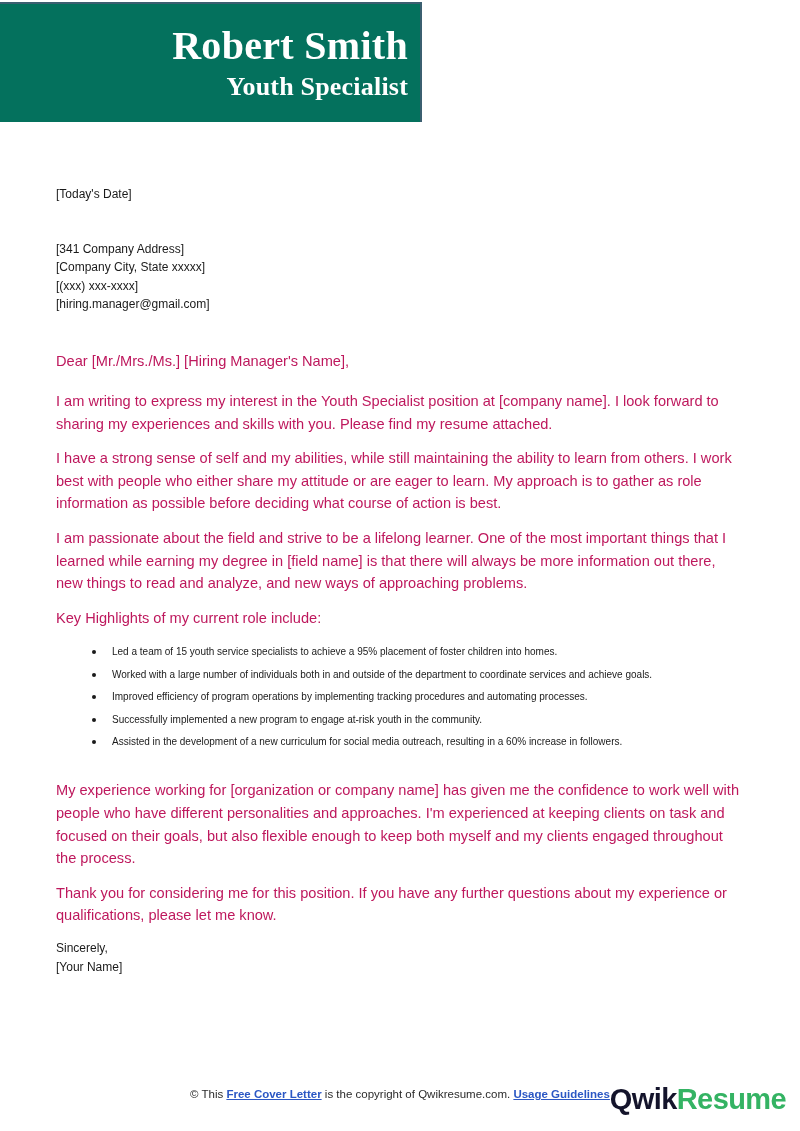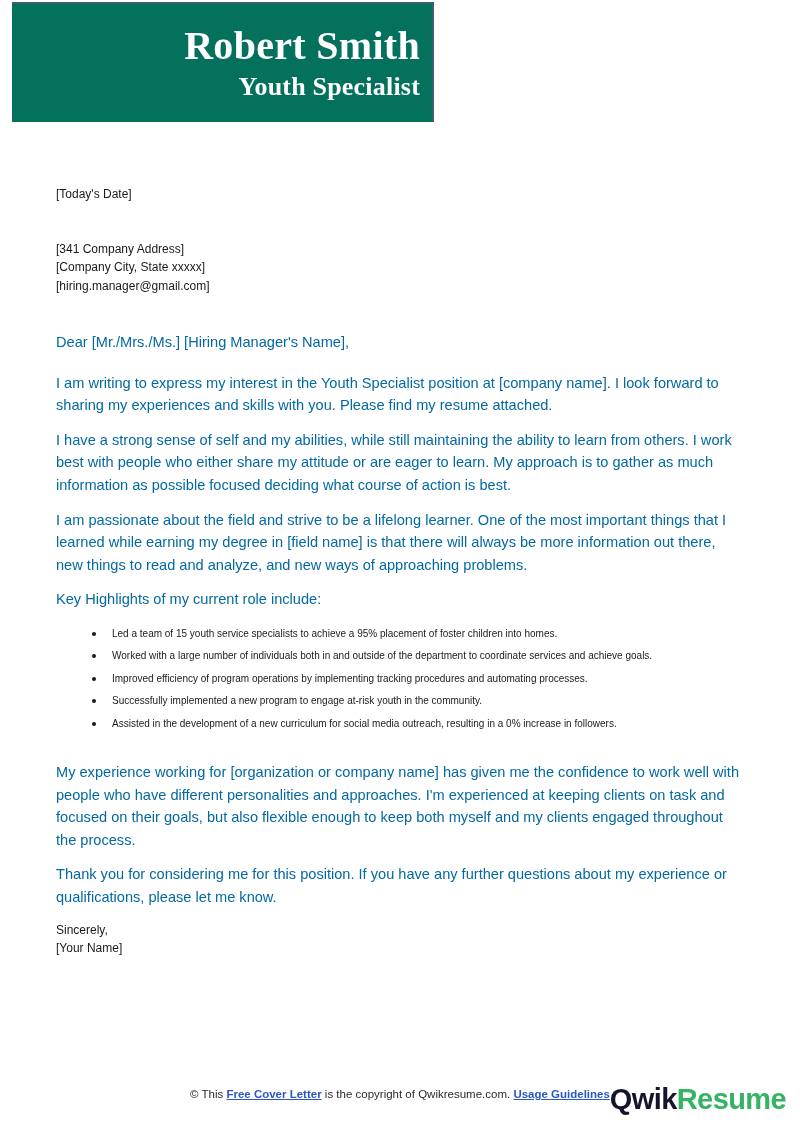--- a/index.html
+++ b/index.html
@@ -17,21 +17,21 @@
     width: 800px;
     height: 1131px;
     background: #ffffff;
     overflow: hidden;
     box-sizing: border-box;
   }
 
   
   .header-banner {
     position: absolute;
-    left: 12px;
+    left: 0;
     top: 2px;
     width: 422px;
     height: 120px;
     background: #04715d;
     border-top: 2px solid #3b5f70;
     border-right: 2px solid #3b5f70;
     box-sizing: border-box;
     display: flex;
     flex-direction: column;
     justify-content: center;
@@ -66,21 +66,21 @@
     width: 690px;
   }
   .line-block {
     font-size: 12px;
     line-height: 18.5px;
     color: #1a1a1a;
   }
   .para {
     font-size: 14.6px;
     line-height: 22.6px;
-    color: #0369a1;
+    color: #be185d;
     margin: 0;
   }
   .gap-sm { height: 18px; }
   .gap-md { height: 26px; }
   .gap-lg { height: 36px; }
   .gap-xs { height: 12px; }
 
   
   .bullets {
     list-style: none;
@@ -151,33 +151,34 @@
   </div>
 
   <div class="letter">
 
     <div class="line-block">[Today's Date]</div>
 
     <div class="gap-lg"></div>
 
     <div class="line-block">[341 Company Address]</div>
     <div class="line-block">[Company City, State xxxxx]</div>
+    <div class="line-block">[(xxx) xxx-xxxx]</div>
     <div class="line-block">[hiring.manager@gmail.com]</div>
 
     <div class="gap-lg"></div>
 
     <p class="para">Dear [Mr./Mrs./Ms.] [Hiring Manager's Name],</p>
 
     <div class="gap-sm"></div>
 
     <p class="para">I am writing to express my interest in the Youth Specialist position at [company name]. I look forward to sharing my experiences and skills with you. Please find my resume attached.</p>
 
     <div class="gap-xs"></div>
 
-    <p class="para">I have a strong sense of self and my abilities, while still maintaining the ability to learn from others. I work best with people who either share my attitude or are eager to learn. My approach is to gather as much information as possible focused deciding what course of action is best.</p>
+    <p class="para">I have a strong sense of self and my abilities, while still maintaining the ability to learn from others. I work best with people who either share my attitude or are eager to learn. My approach is to gather as role information as possible before deciding what course of action is best.</p>
 
     <div class="gap-xs"></div>
 
     <p class="para">I am passionate about the field and strive to be a lifelong learner. One of the most important things that I learned while earning my degree in [field name] is that there will always be more information out there, new things to read and analyze, and new ways of approaching problems.</p>
 
     <div class="gap-xs"></div>
 
     <p class="para">Key Highlights of my current role include:</p>
 
     <div class="gap-xs"></div>
@@ -194,21 +195,21 @@
       <li>
         <span class="bullet-dot"></span>
         <span>Improved efficiency of program operations by implementing tracking procedures and automating processes.</span>
       </li>
       <li>
         <span class="bullet-dot"></span>
         <span>Successfully implemented a new program to engage at-risk youth in the community.</span>
       </li>
       <li>
         <span class="bullet-dot"></span>
-        <span>Assisted in the development of a new curriculum for social media outreach, resulting in a 0% increase in followers.</span>
+        <span>Assisted in the development of a new curriculum for social media outreach, resulting in a 60% increase in followers.</span>
       </li>
     </ul>
 
     <div class="gap-md"></div>
 
     <p class="para">My experience working for [organization or company name] has given me the confidence to work well with people who have different personalities and approaches. I'm experienced at keeping clients on task and focused on their goals, but also flexible enough to keep both myself and my clients engaged throughout the process.</p>
 
     <div class="gap-xs"></div>
 
     <p class="para">Thank you for considering me for this position. If you have any further questions about my experience or qualifications, please let me know.</p>

